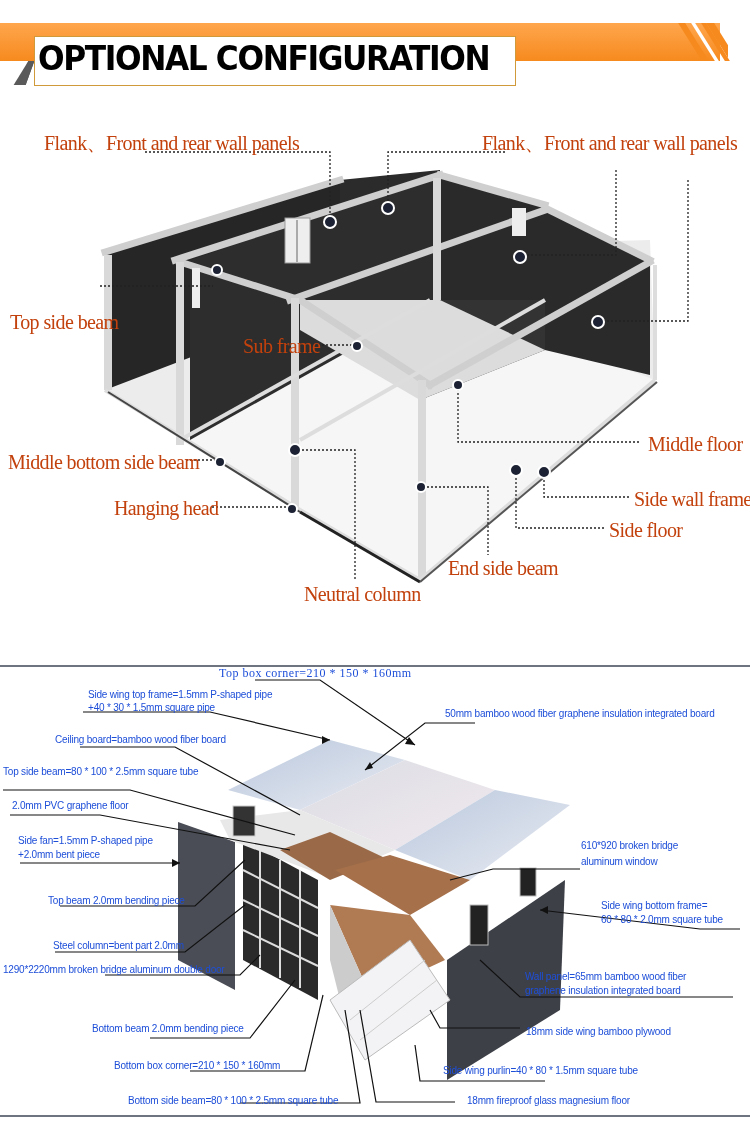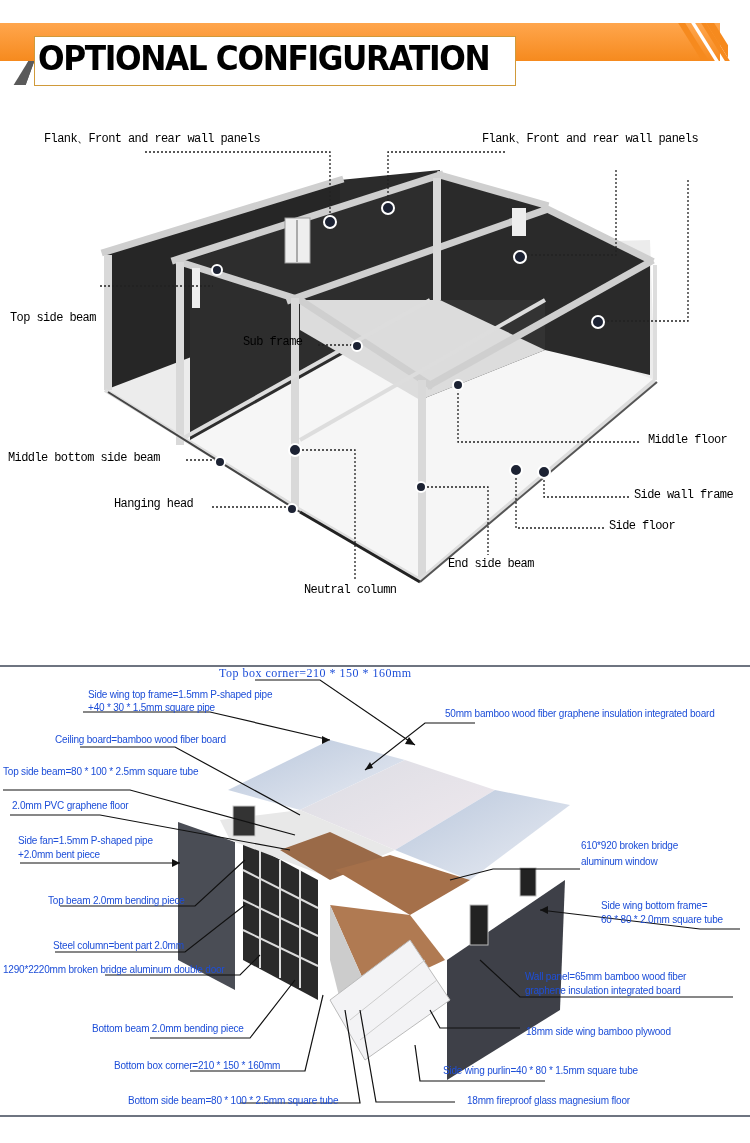--- a/index.html
+++ b/index.html
@@ -5,21 +5,21 @@
   html, body { margin:0; padding:0; background:#fff; }
   body { width:750px; height:1143px; position:relative; overflow:hidden; font-family:"Liberation Sans", sans-serif; }
   .abs { position:absolute; }
   
   .banner { left:0; top:23px; width:720px; height:38px; background:linear-gradient(#ffa64d,#f68a1e); }
   .stripe { top:23px; width:7px; height:38px; background:#f68a1e; transform:skewX(32deg); }
   .shadow-tri { left:18px; top:61px; width:0; height:0; border-left:6px solid transparent; border-right:6px solid #5a5a5a; border-top:0; border-bottom:24px solid #5a5a5a; transform:skewX(-20deg); }
   .title-box { left:34px; top:36px; width:482px; height:50px; background:#fff; border:1px solid #d09a3a; box-sizing:border-box; }
   .title-text { left:38px; top:38px; font-family:"DejaVu Sans", sans-serif; font-weight:bold; font-size:34px; letter-spacing:-1.5px; transform:scaleX(0.92); transform-origin:left; color:#000; white-space:nowrap; }
   
-  .lbl1 { font-family:Liberation Mono, monospace; font-size:12px; color:#000000; white-space:nowrap; letter-spacing:-0.6px; }
+  .lbl1 { font-family:Liberation Serif, serif; font-size:20px; color:#c2410c; white-space:nowrap; letter-spacing:-0.6px; }
   
   .lbl2 { font-family:"Liberation Sans", sans-serif; font-size:10px; color:#1d4ed8; white-space:nowrap; letter-spacing:-0.2px; line-height:15px; }
   .serif { font-family:"Liberation Serif", serif; font-size:12px; letter-spacing:0.5px; }
   .divider { left:0; width:750px; height:2px; background:#6e7480; }
   svg { position:absolute; left:0; top:0; }
 </style>
 </head>
 <body>
 
 <div class="abs banner"></div>

